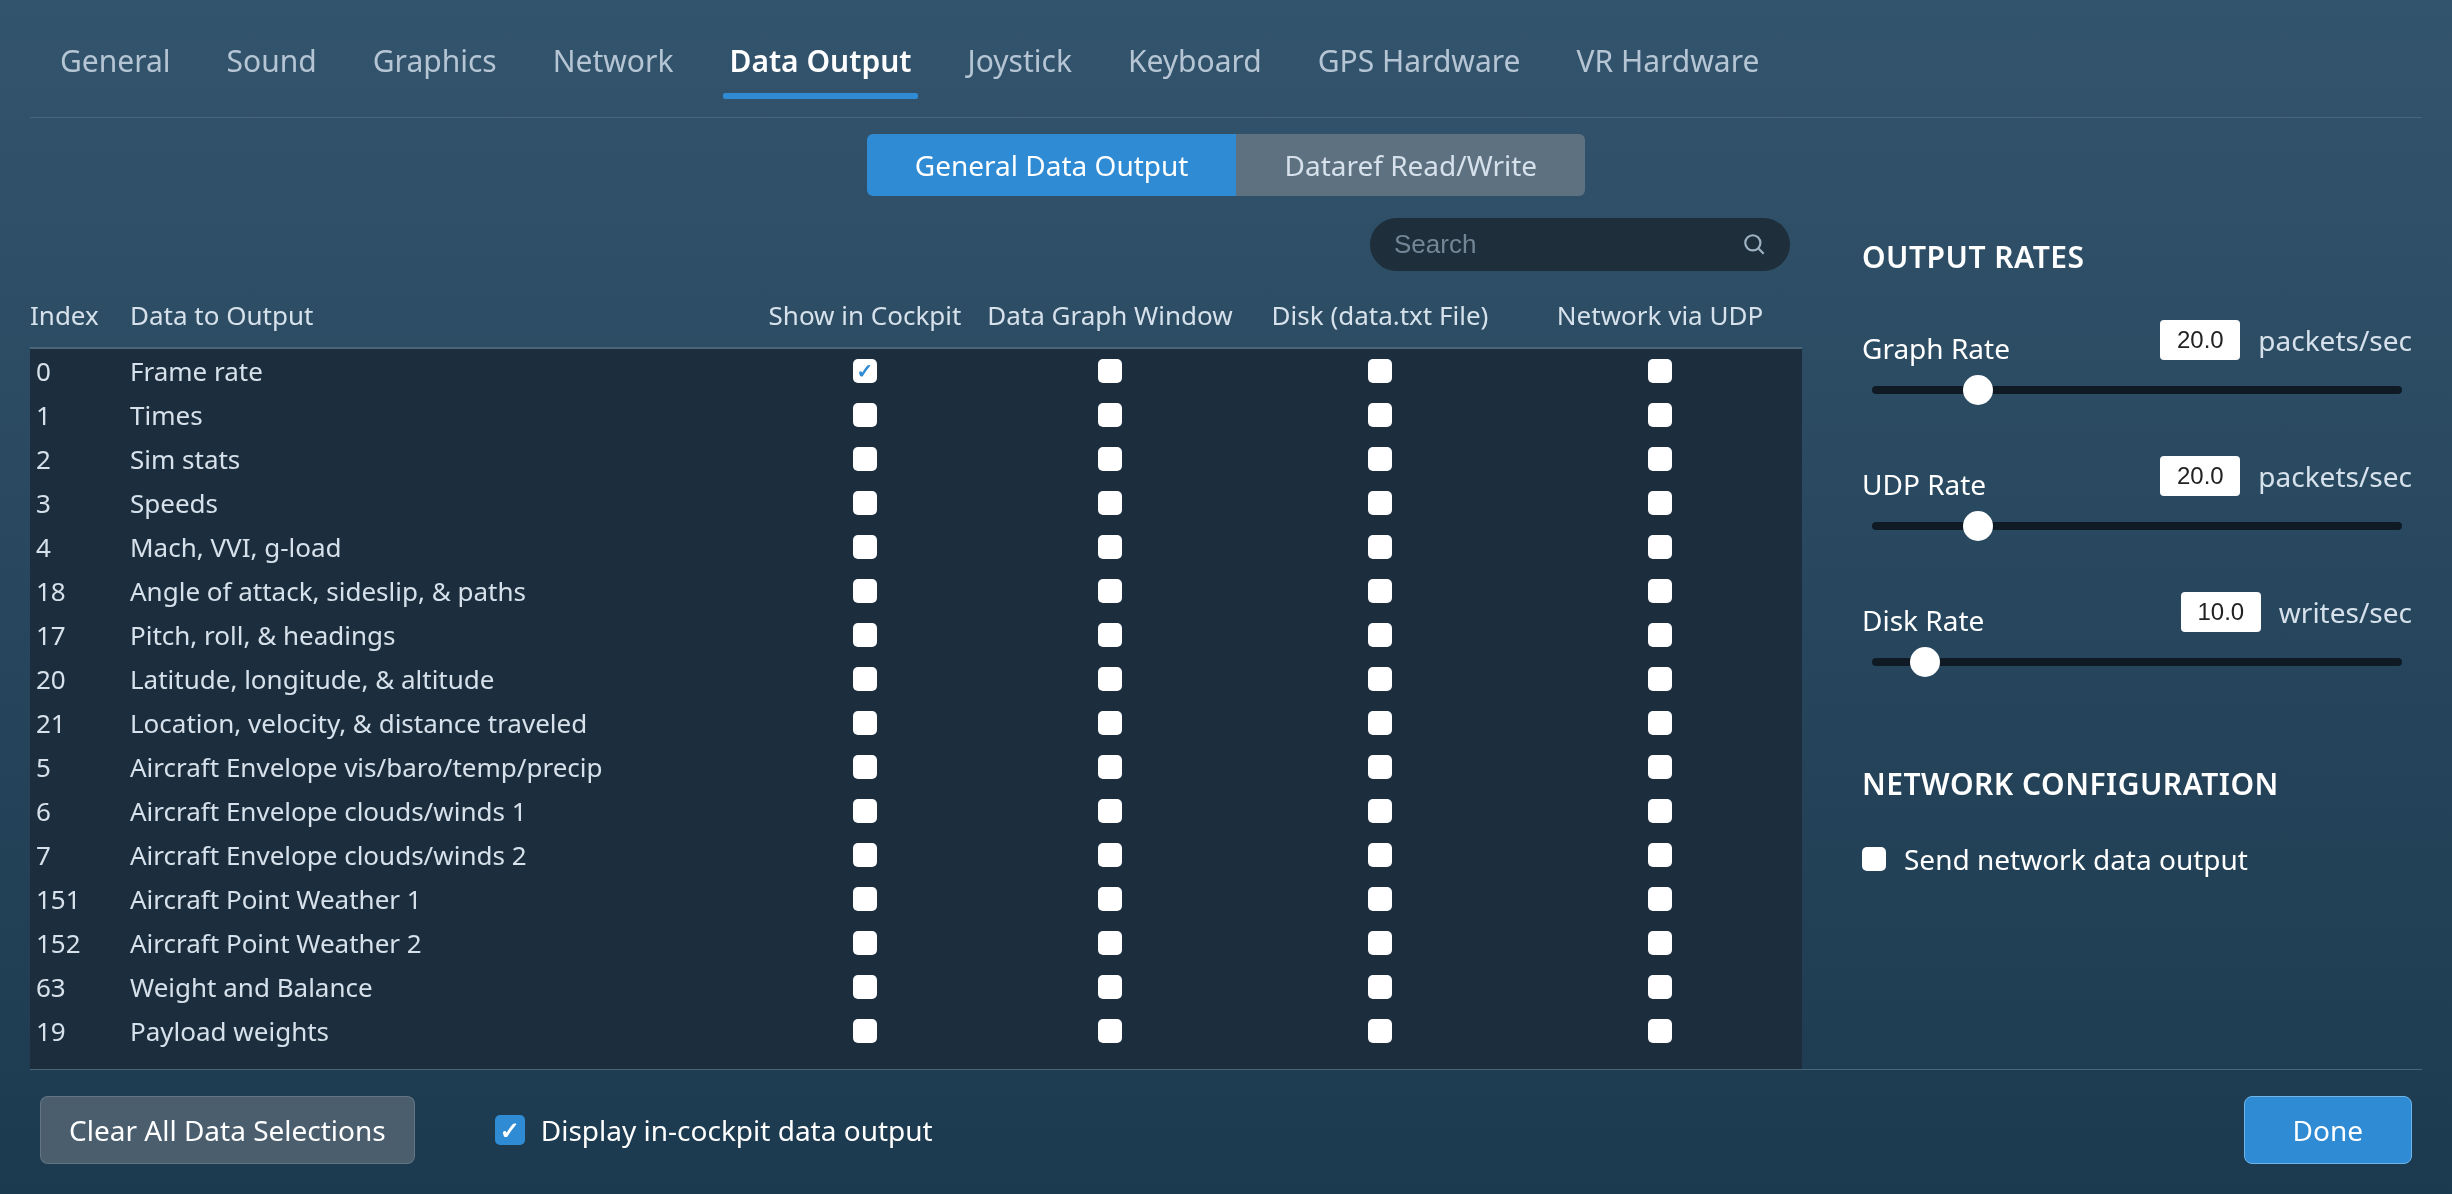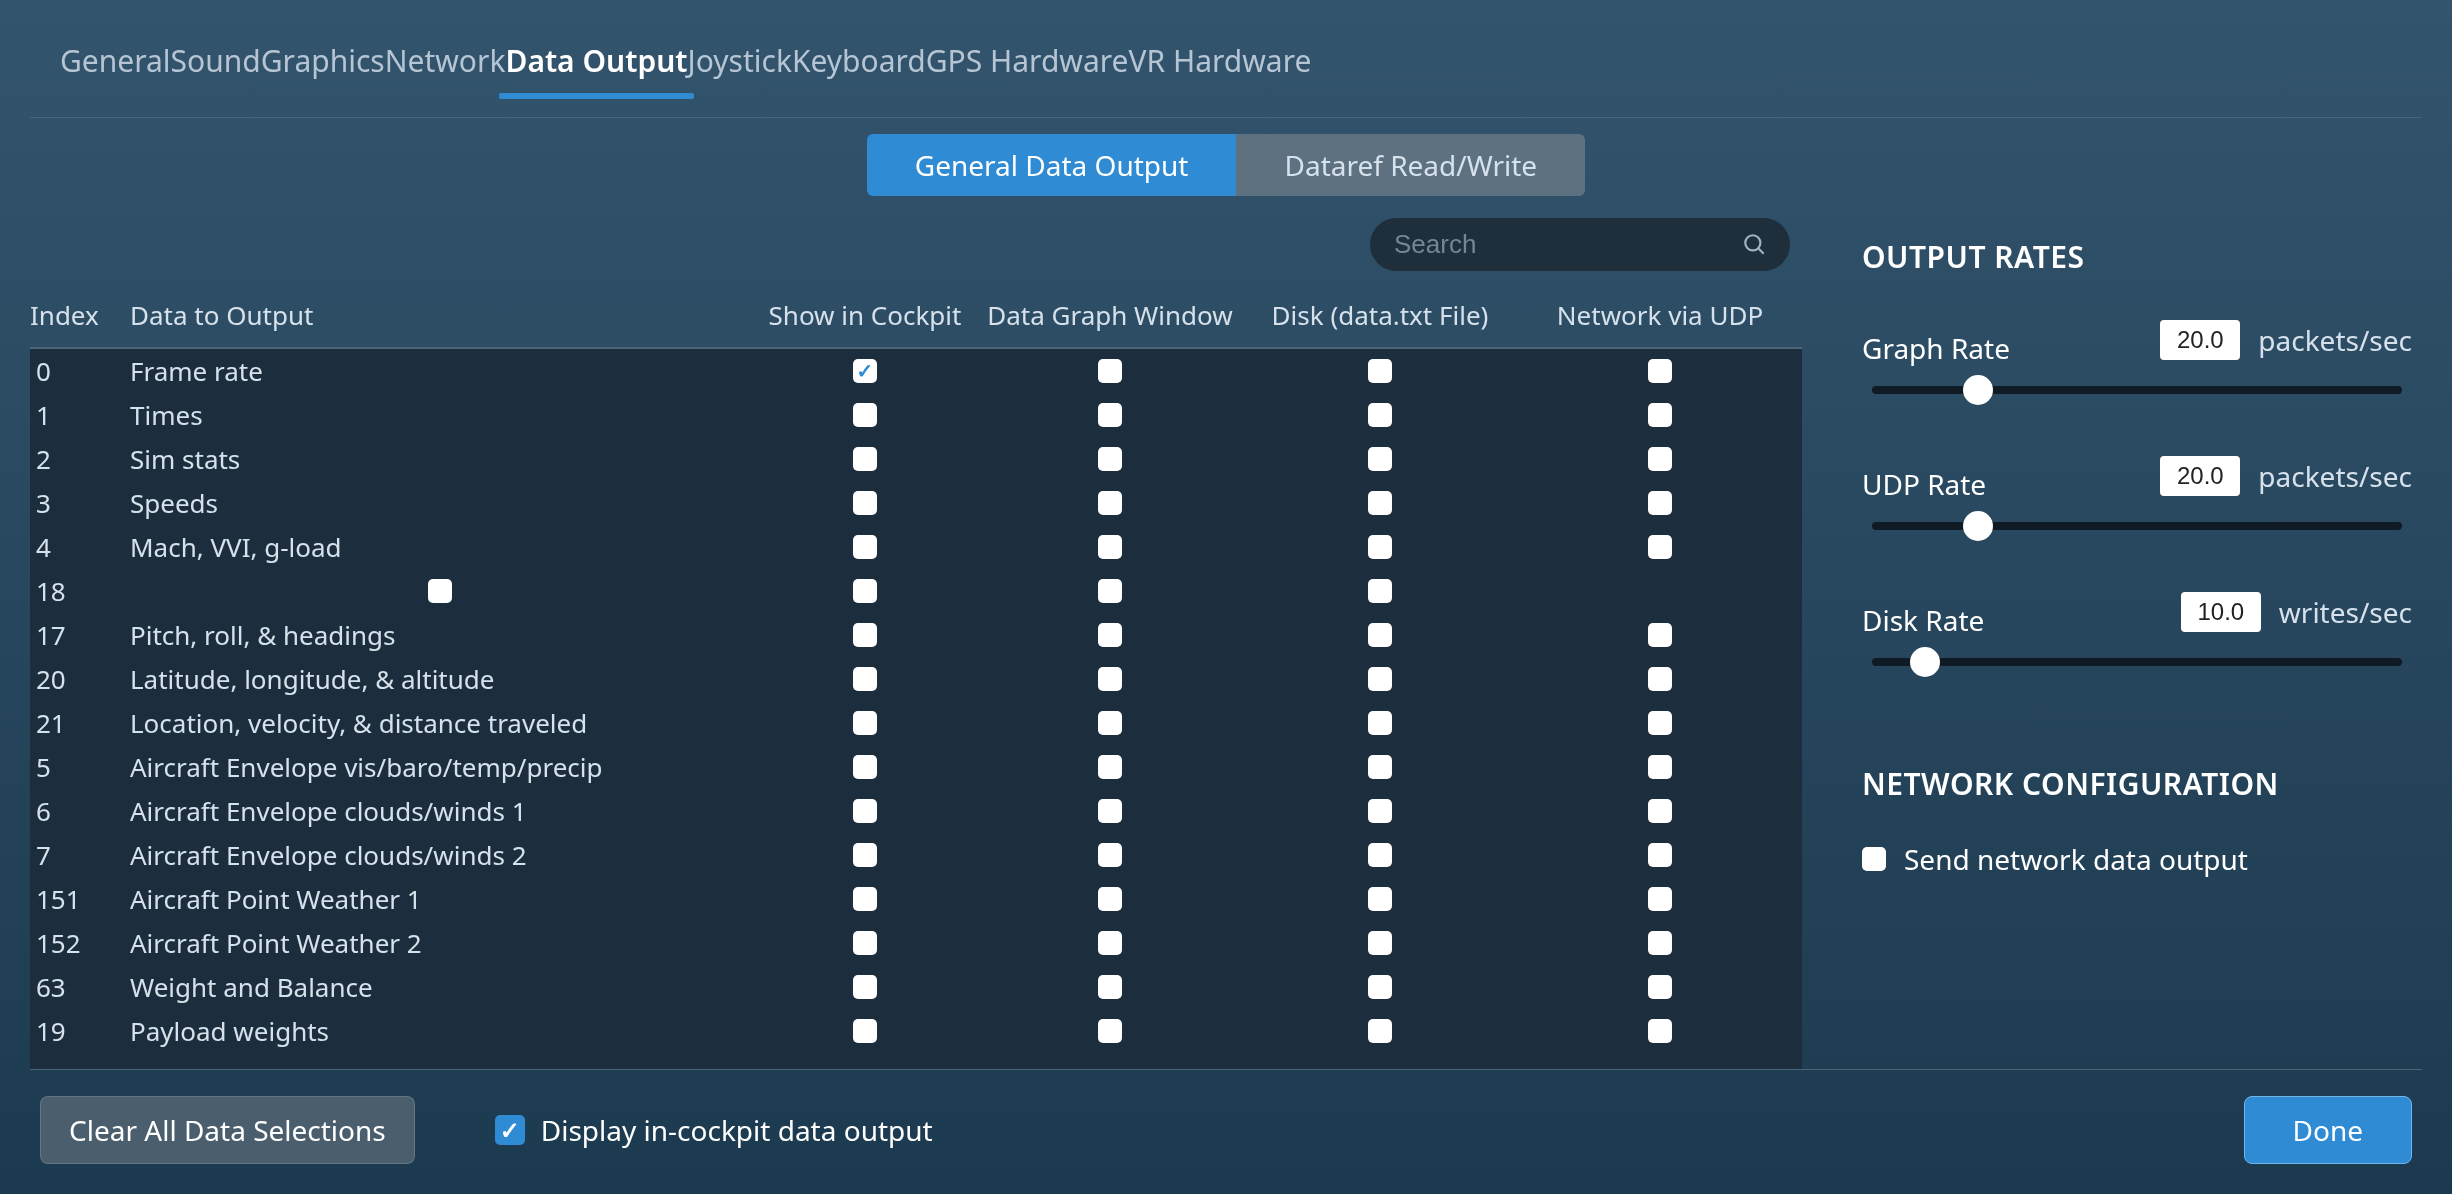--- a/index.html
+++ b/index.html
@@ -33,20 +33,21 @@
   }
   .root {
     display: flex;
     flex-direction: column;
     height: 100%;
     padding: 0 30px;
   }
   
   .tabs {
     display: flex;
+    gap: 56px;
     padding: 40px 30px 20px 30px;
     border-bottom: 1px solid var(--divider);
     font-size: 30px;
   }
   .tab {
     color: var(--text-dim);
     cursor: pointer;
     padding-bottom: 16px;
     position: relative;
   }
@@ -410,20 +411,21 @@
               </div>
               <div class="cb-cell">
                 <span class="cb"></span>
               </div>
               <div class="cb-cell">
                 <span class="cb"></span>
               </div>
             </div>
             <div class="trow">
               <div class="idx">18</div>
+              <div>Angle of attack, sideslip, &amp; paths</div>
               <div class="cb-cell">
                 <span class="cb"></span>
               </div>
               <div class="cb-cell">
                 <span class="cb"></span>
               </div>
               <div class="cb-cell">
                 <span class="cb"></span>
               </div>
               <div class="cb-cell">

